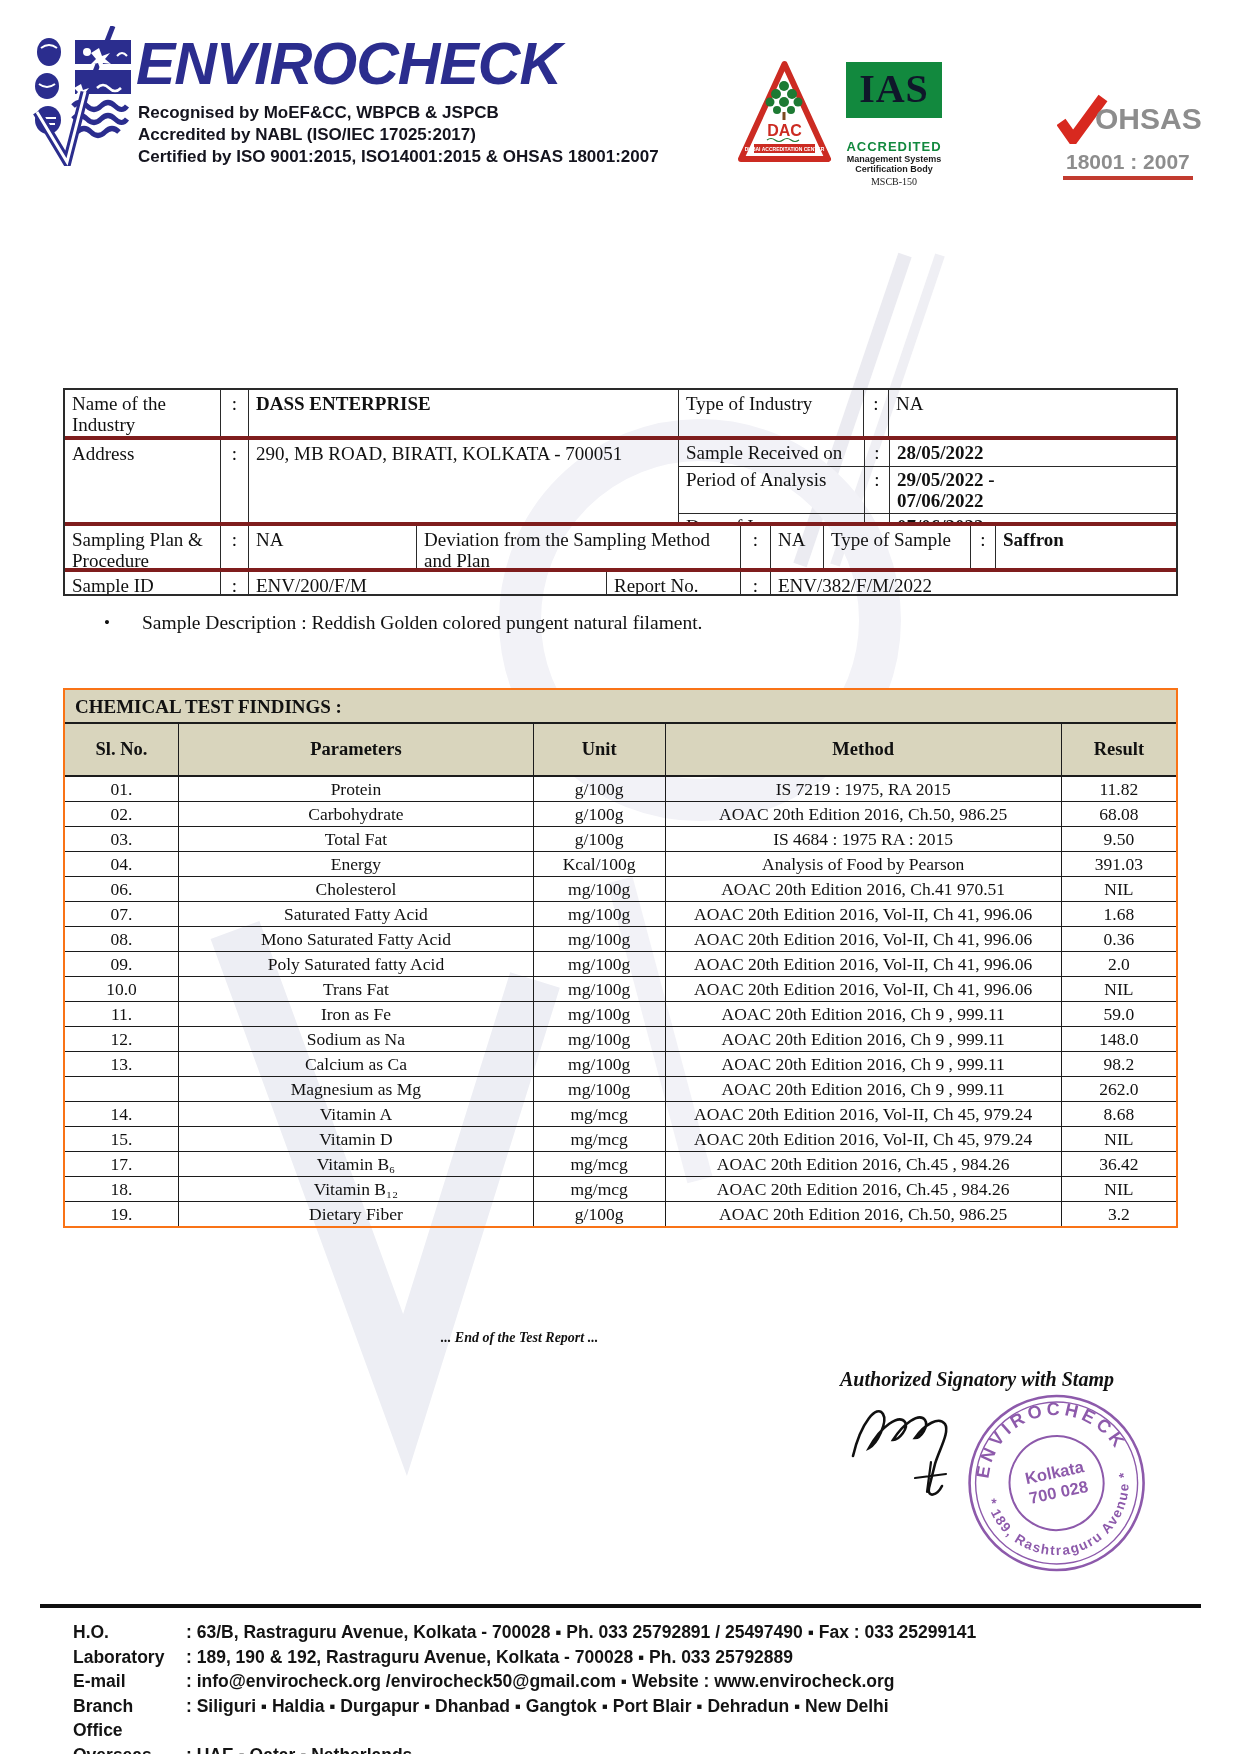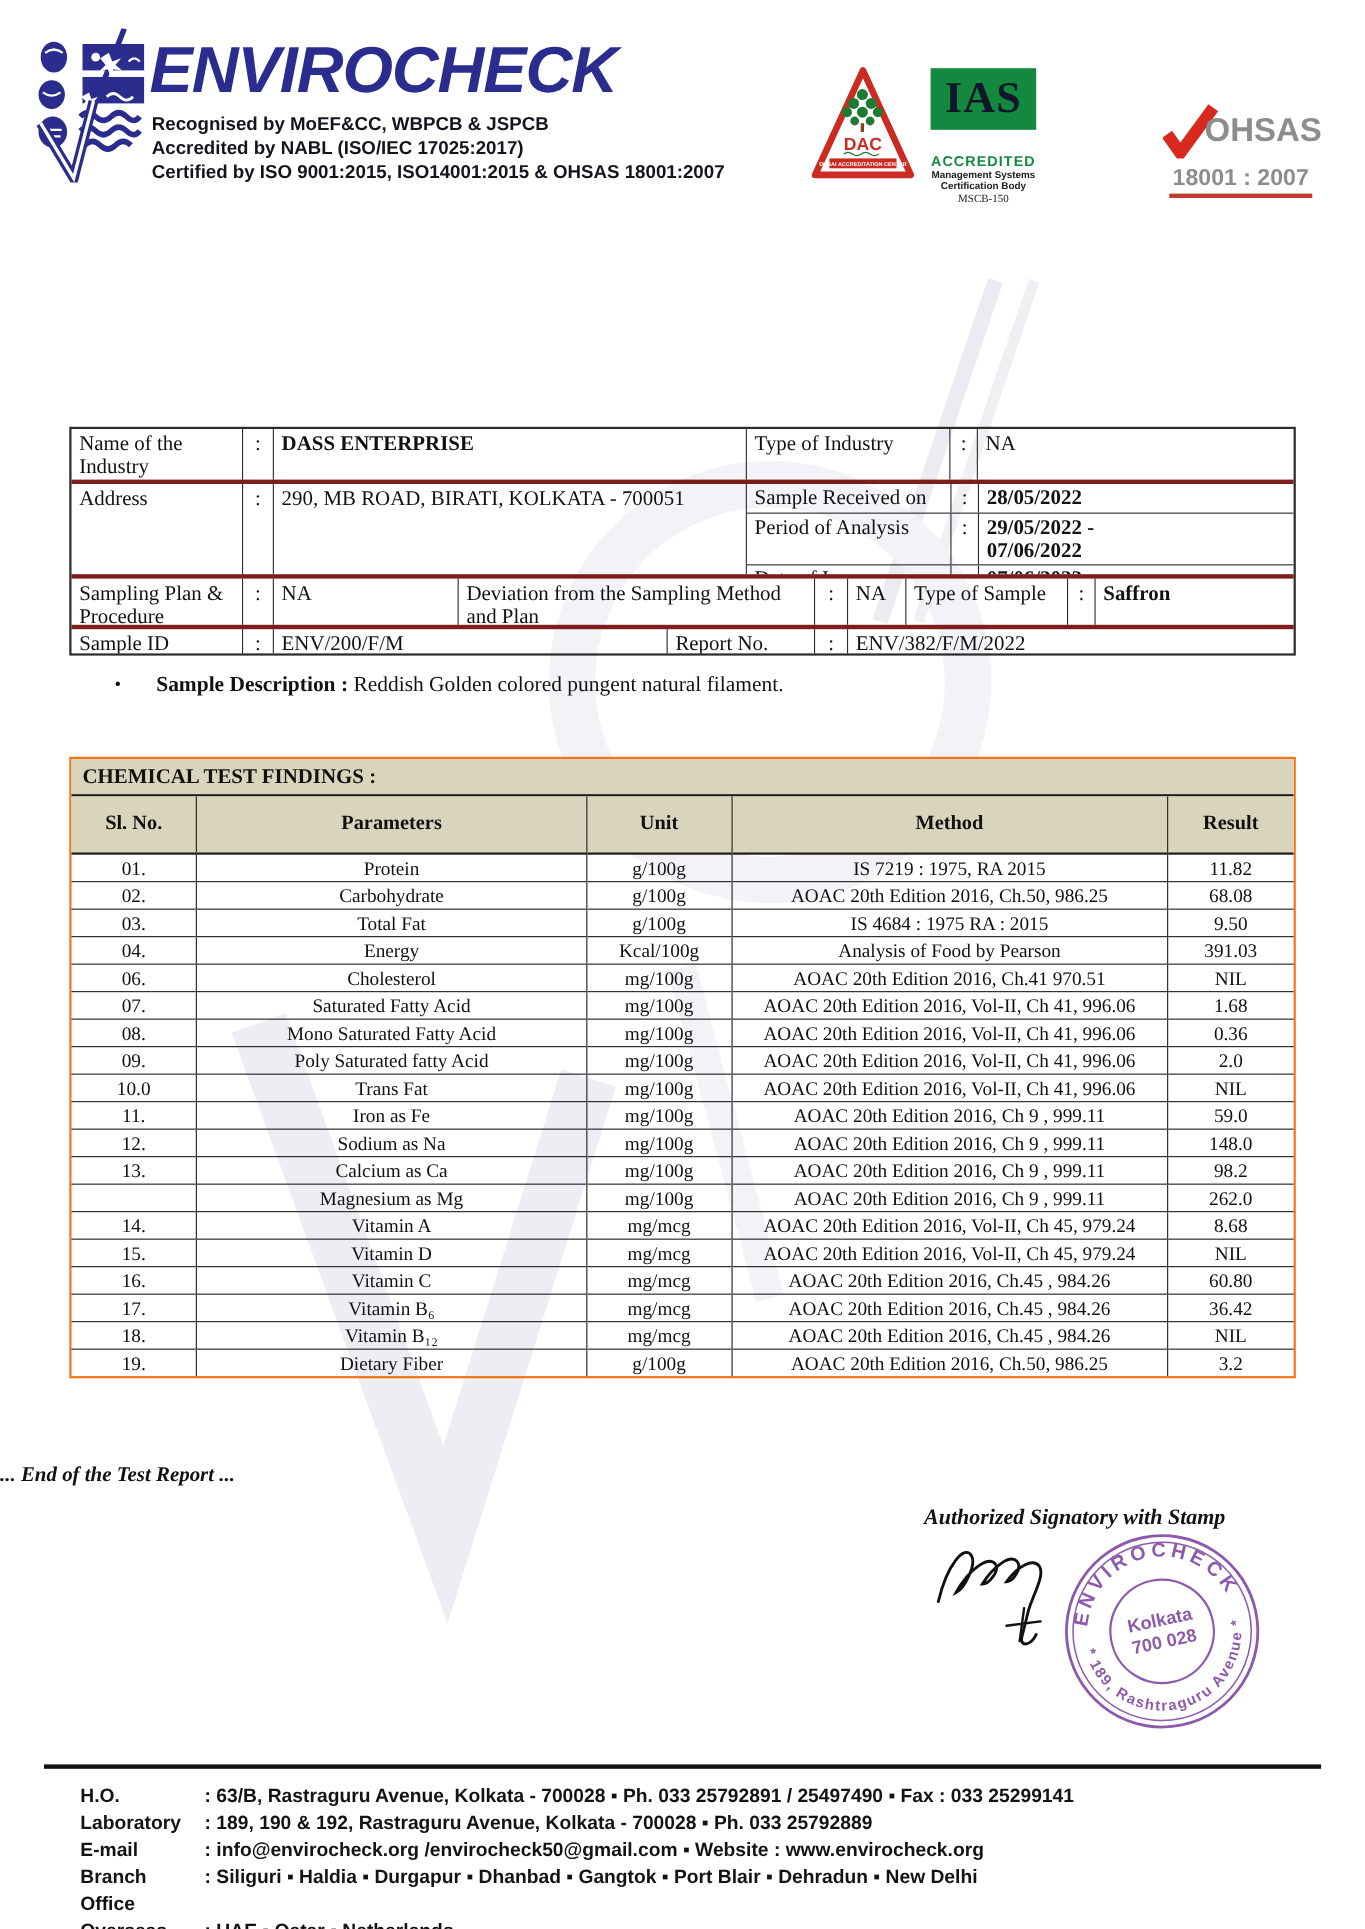--- a/index.html
+++ b/index.html
@@ -56,37 +56,37 @@
   .stack{padding:0;display:flex;flex-direction:column}
   .sub{display:flex;border-top:1px solid #2a2a2a;flex:1}
   .sub:first-child{border-top:none}
   .sc{border-left:1px solid #2a2a2a;padding:2px 7px;overflow:hidden}
   .sc:first-child{border-left:none}
   .s24{flex:0 0 26px}.s40{flex:0 0 36px}.s22{flex:1}
 
   
   .desc{left:104px;top:612px;font-size:19.5px}
   .desc .bullet{display:inline-block;width:38px;font-size:17px;vertical-align:1px}
-  .desc .dlabel{font-weight:bold}
+  .desc .dlabel{font-weight:normal}
 
   
   .ftable{left:63px;top:688px;width:1115px;border:2px solid #f97316}
   .ftitle{height:34px;background:#d9d5bd;border-bottom:2px solid #1c1c1c;font-weight:bold;
           font-size:19px;padding:6px 10px}
   .ftable table{width:100%;border-collapse:collapse;font-size:17.5px}
   .ftable th{background:#d9d5bd;height:52px;font-size:18.5px;font-weight:bold;
              border-left:1px solid #1c1c1c;border-bottom:2px solid #1c1c1c;text-align:center}
   .ftable th:first-child{border-left:none}
   .ftable td{border-left:1px solid #1c1c1c;border-top:1px solid #1c1c1c;height:25px;
              text-align:center;padding:0 4px;line-height:22px}
   .ftable td:first-child{border-left:none}
   .ftable tbody tr:first-child td{border-top:none}
 
   
-  .endnote{left:0;top:1330px;width:1039px;font-weight:bold;font-style:italic;font-size:19px}
+  .endnote{left:0;top:1330px;width:1039px;text-align:center;font-weight:bold;font-style:italic;font-size:14px}
   .sig-label{left:840px;top:1368px;font-weight:bold;font-style:italic;font-size:20px;white-space:nowrap}
   .signature{left:842px;top:1392px}
   .stamp{left:962px;top:1388px;transform:rotate(-12deg);opacity:.88}
 
   
   .sep{left:40px;top:1604px;width:1161px;height:4px;background:#101010}
   .footer{left:73px;top:1620px;font-family:"Liberation Sans",sans-serif;font-weight:bold;
           font-size:17.5px;color:#131313}
   .frow{display:flex;line-height:24.5px}
   .flabel{width:113px;flex:0 0 113px}
@@ -352,27 +352,20 @@
           <td>8.68</td>
         </tr>
           <tr>
           <td>15.</td>
           <td>Vitamin D</td>
           <td>mg/mcg</td>
           <td>AOAC 20th Edition 2016, Vol-II, Ch 45, 979.24</td>
           <td>NIL</td>
         </tr>
           <tr>
-          <td>16.</td>
-          <td>Vitamin C</td>
-          <td>mg/mcg</td>
-          <td>AOAC 20th Edition 2016, Ch.45 , 984.26</td>
-          <td>60.80</td>
-        </tr>
-          <tr>
           <td>17.</td>
           <td>Vitamin B₆</td>
           <td>mg/mcg</td>
           <td>AOAC 20th Edition 2016, Ch.45 , 984.26</td>
           <td>36.42</td>
         </tr>
           <tr>
           <td>18.</td>
           <td>Vitamin B₁₂</td>
           <td>mg/mcg</td>

